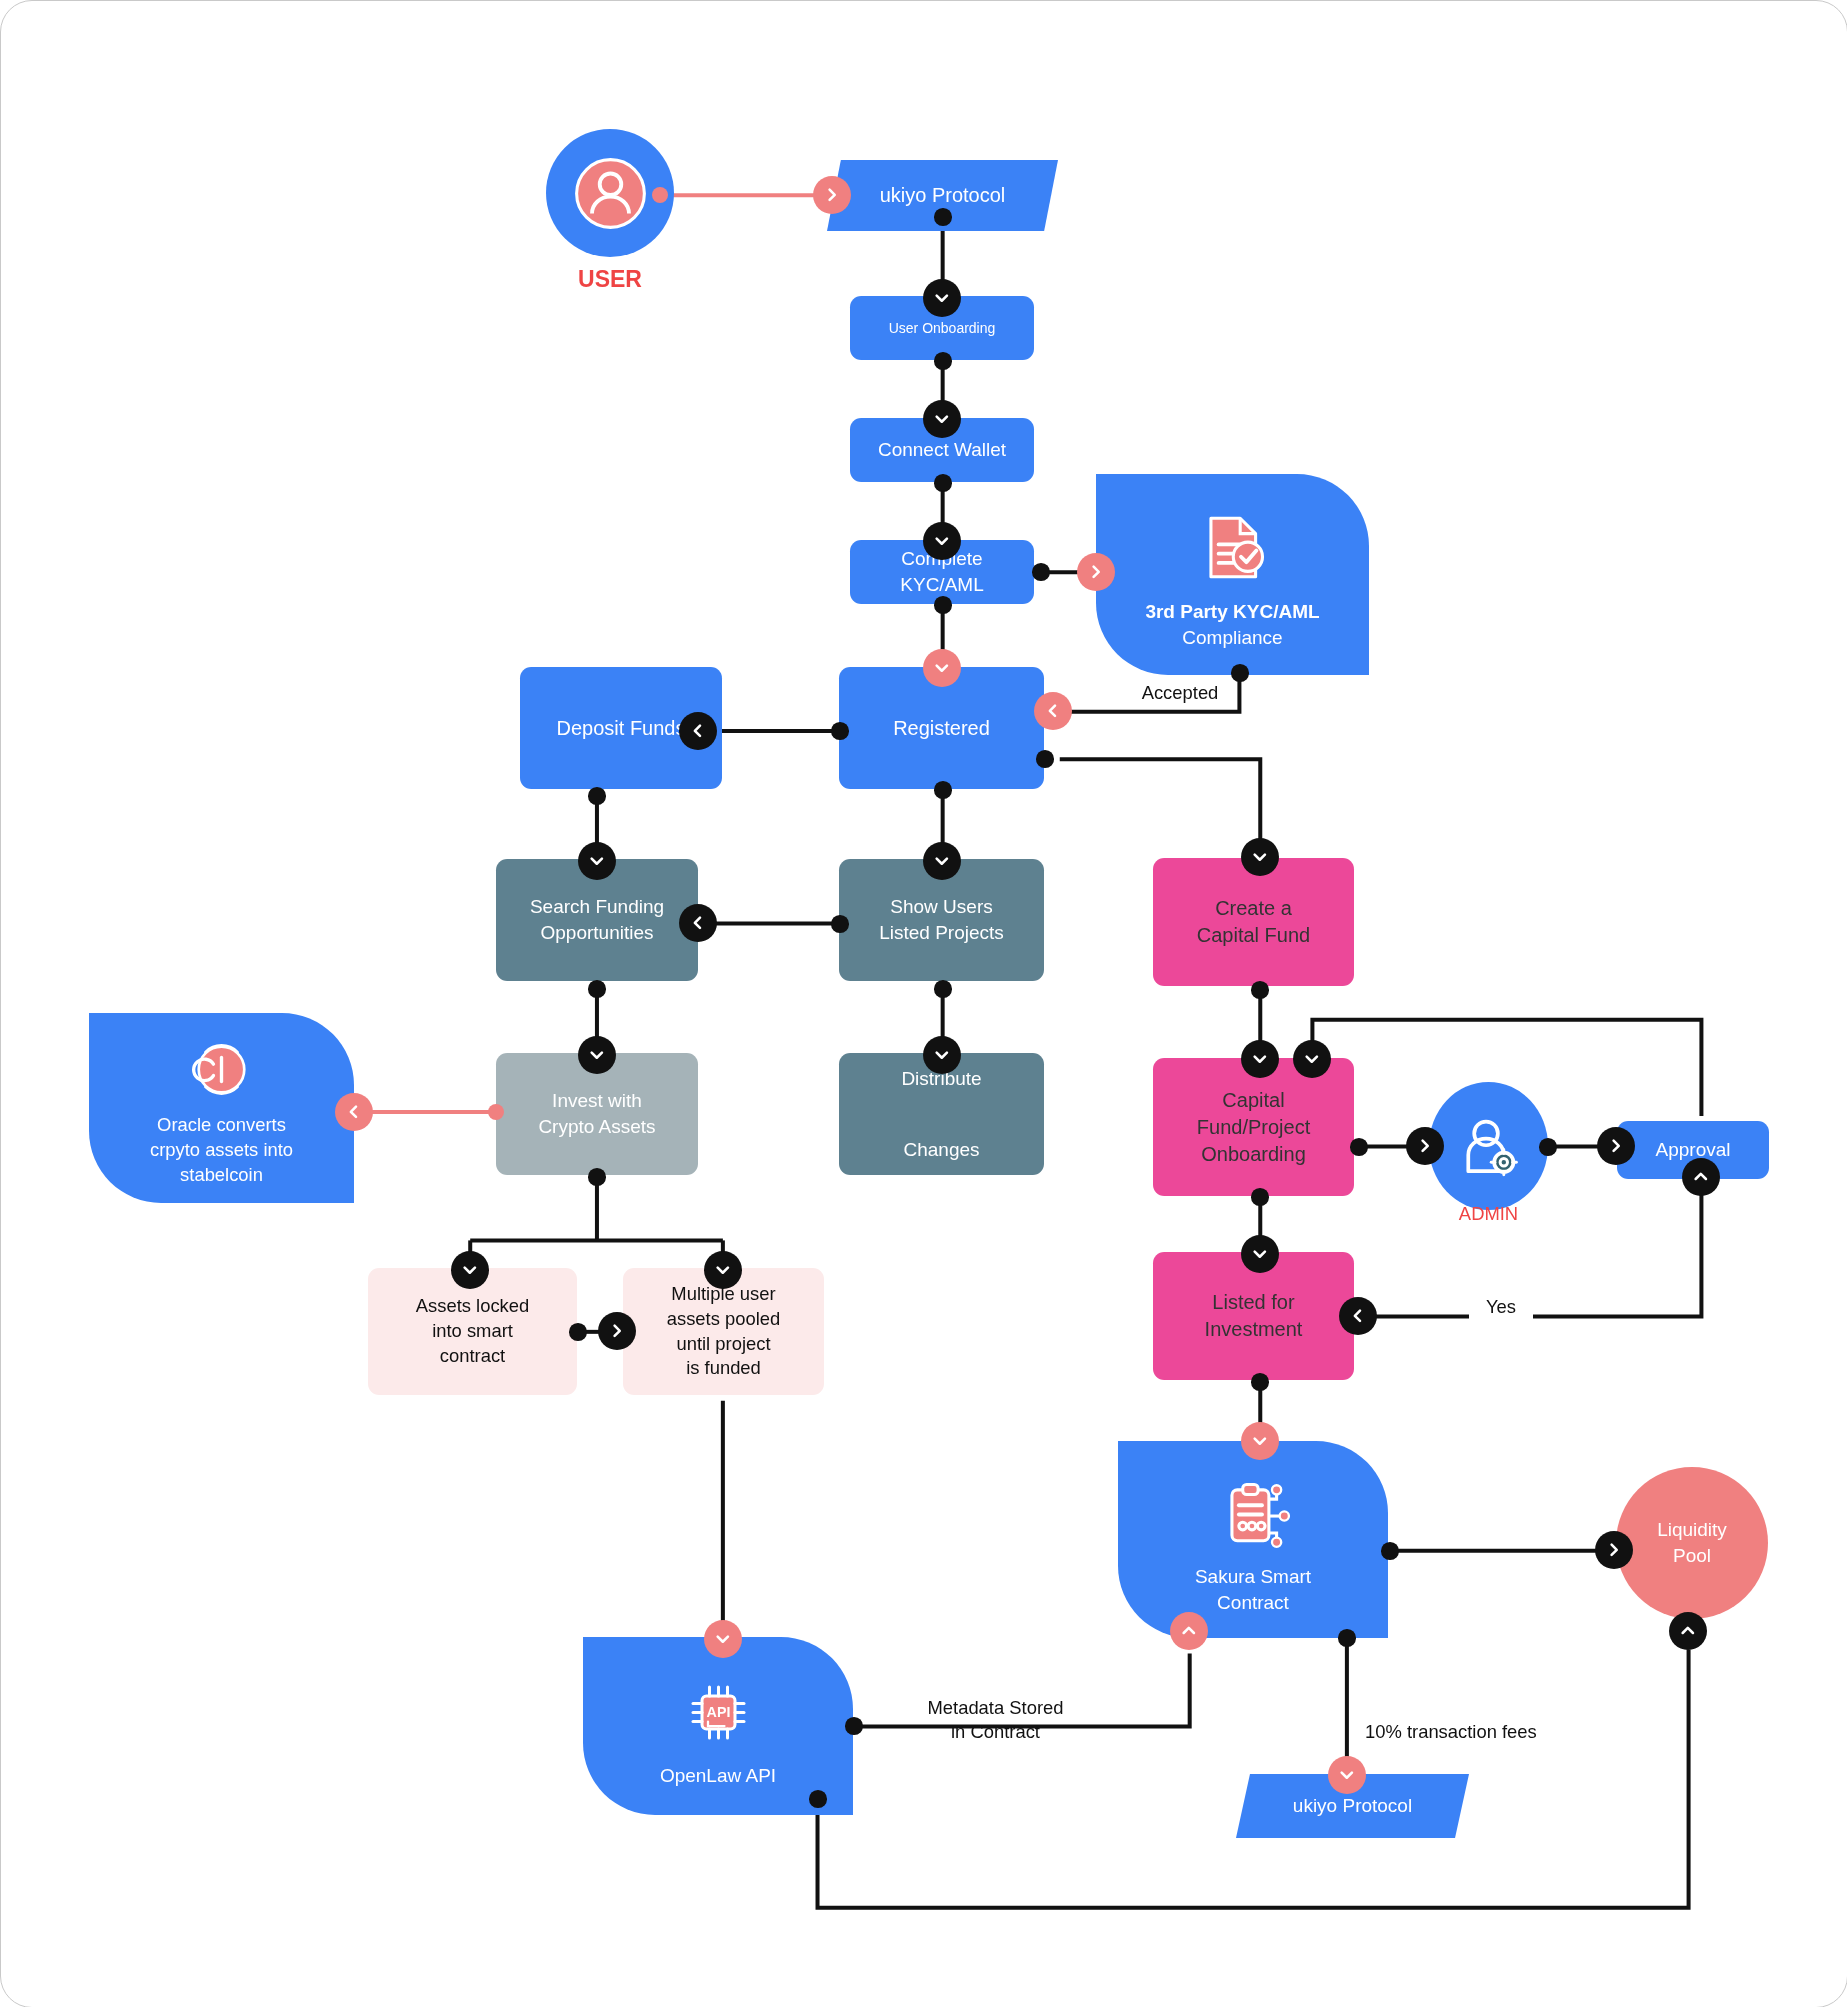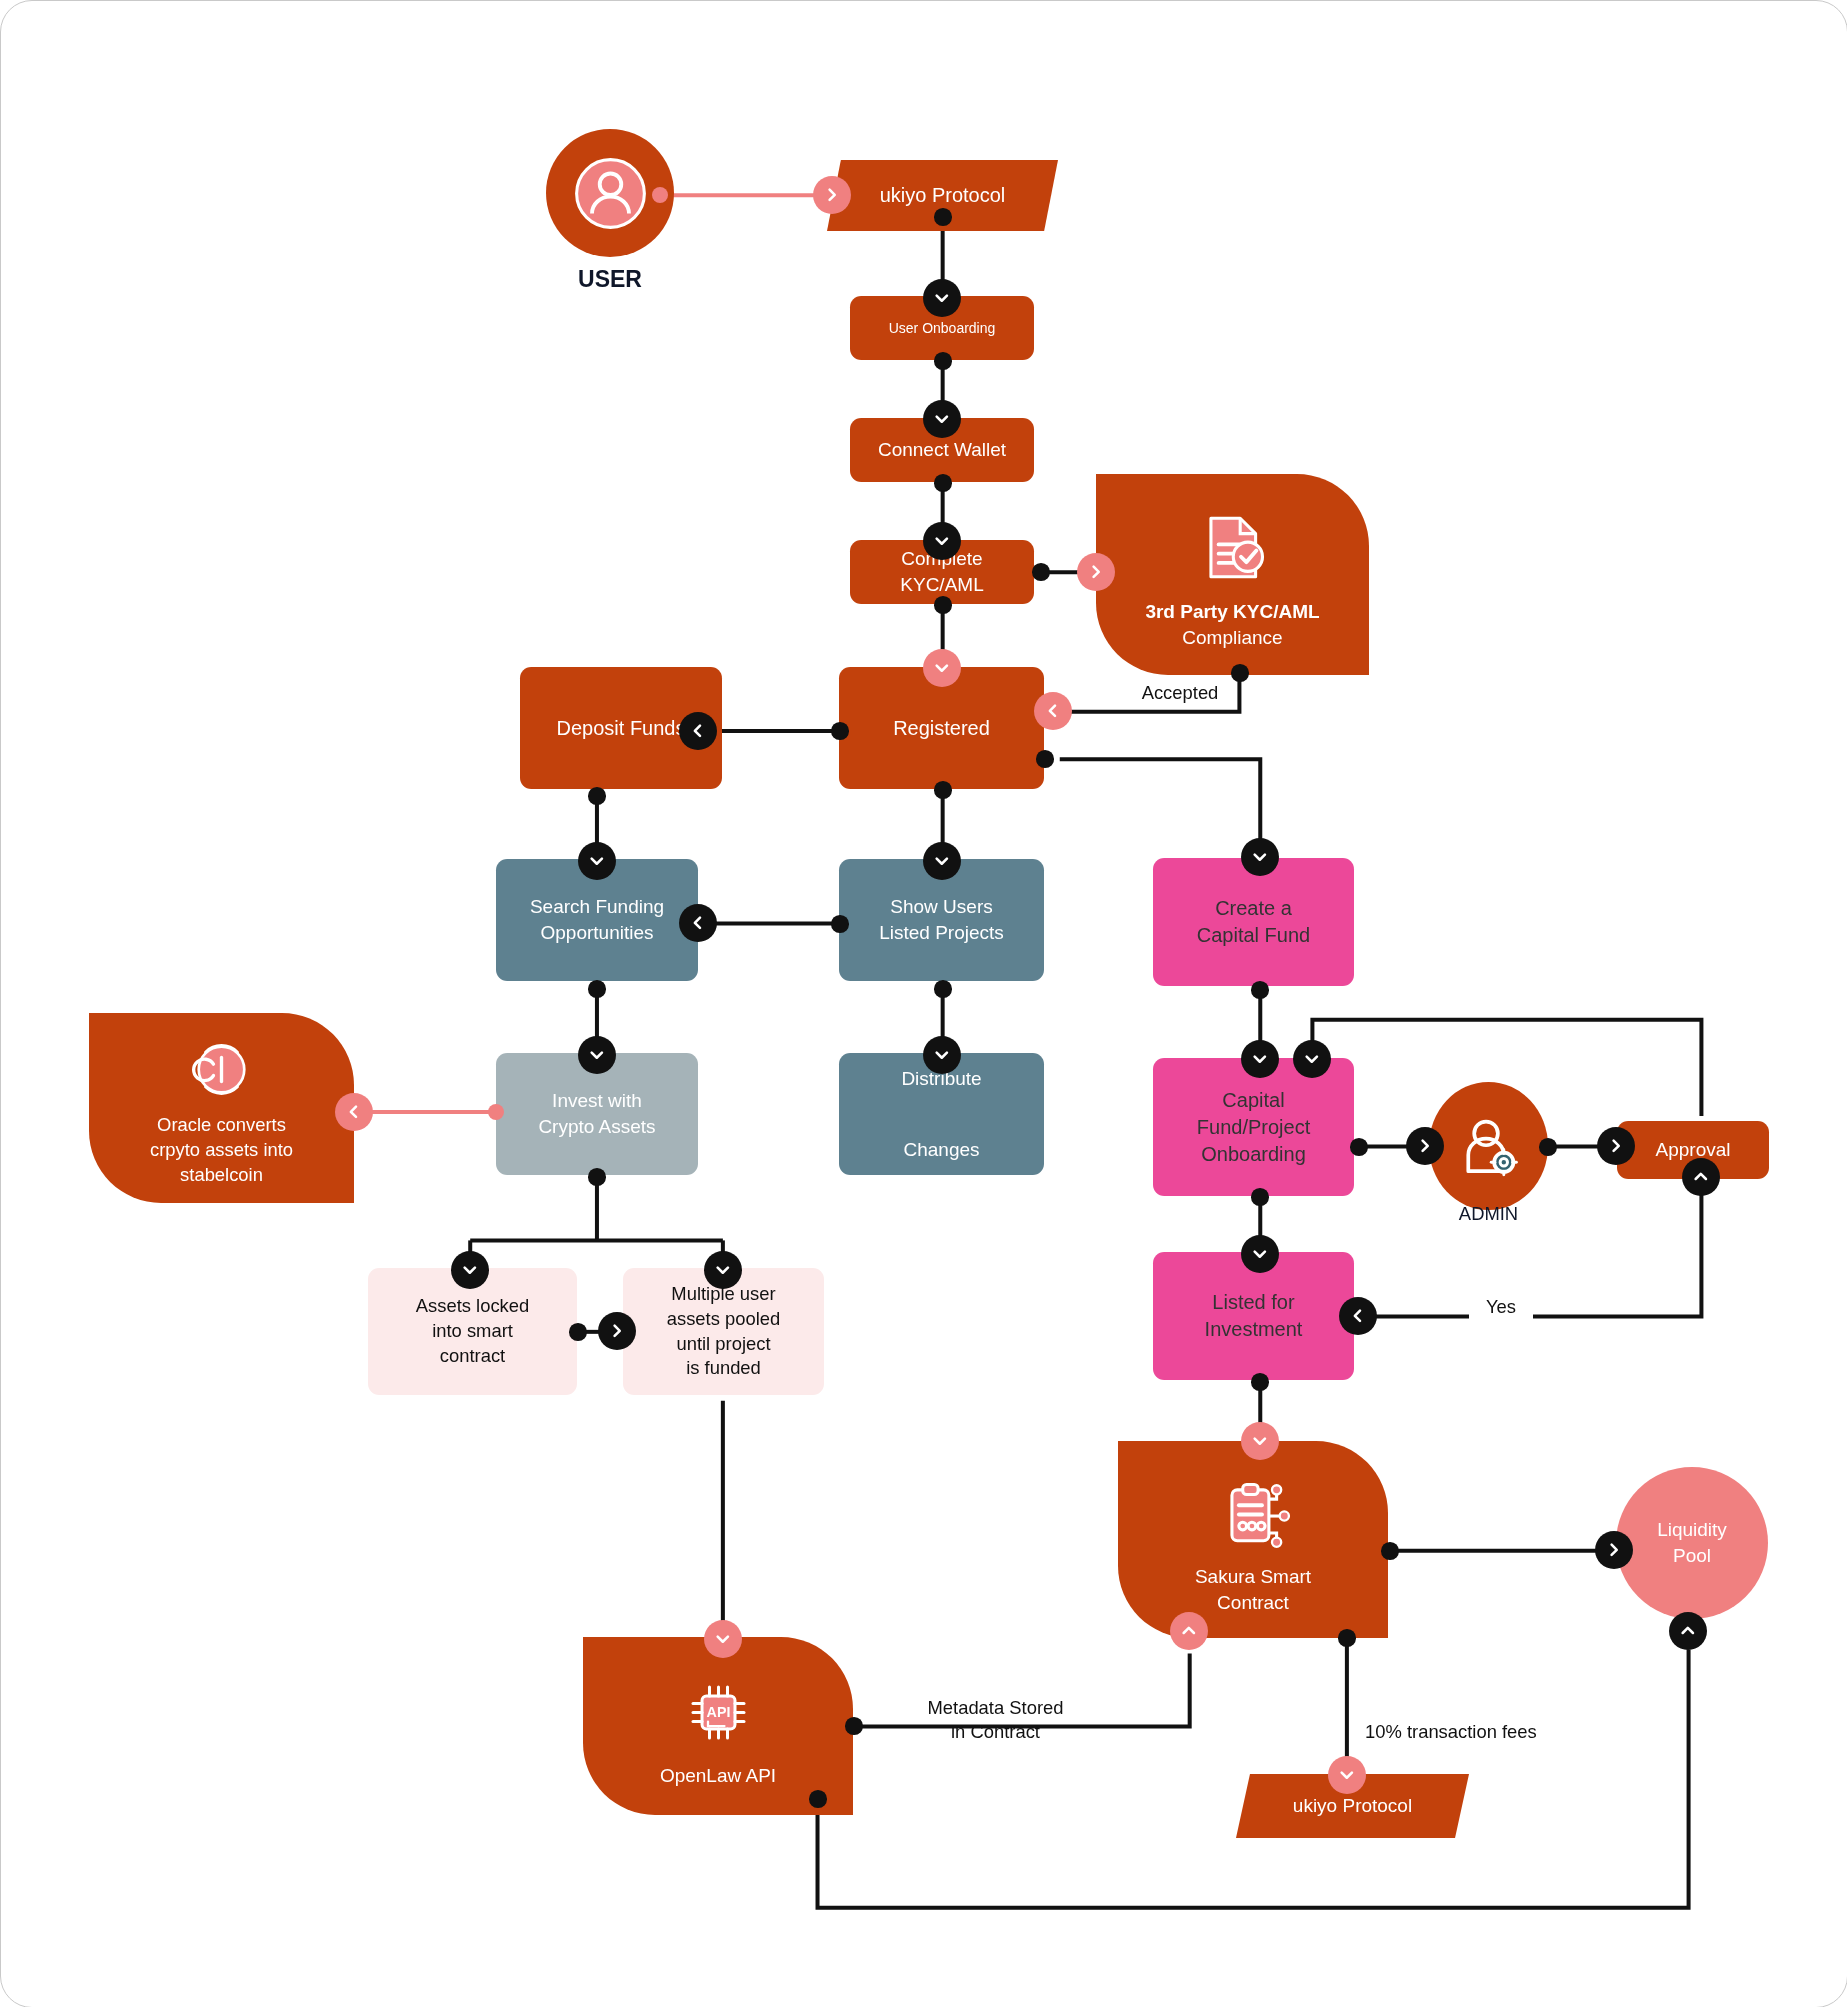--- a/index.html
+++ b/index.html
@@ -12,33 +12,33 @@
     border-radius:32px;
     box-sizing:border-box;
     overflow:hidden;
   }
   svg.wires{position:absolute;left:0;top:0;width:1848px;height:2008px;pointer-events:none;}
   .node{position:absolute;box-sizing:border-box;display:flex;flex-direction:column;
         align-items:center;justify-content:center;text-align:center;line-height:1.35;}
   .node .lbl{display:block;width:100%;padding:0 8px;box-sizing:border-box;}
 
   
-  .dark   {background:#c2410c;color:#ffffff;}
+  .dark   {background:#3b82f6;color:#ffffff;}
   .mid    {background:#5e8190;color:#ffffff;}
   .light  {background:#a5b3b8;color:#ffffff;}
   .grey   {background:#ec4899;color:#333333;}
   .pink   {background:#fceaea;color:#111111;}
   .coral  {background:#f08080;color:#ffffff;}
 
   .rrect{border-radius:11.2px;}
   .leaf{border-radius:0 72px 0 72px;}      
   .circle{border-radius:50%;}
   .para{clip-path:polygon(6% 0,100% 0,94% 100%,0 100%);}
 
-  .caption{position:absolute;text-align:center;font-weight:bold;color:#0f172a;}
+  .caption{position:absolute;text-align:center;font-weight:bold;color:#ef4444;}
   .edgelabel{position:absolute;text-align:center;color:#111;background:transparent;
              line-height:1.3;}
 
   
   .dot{position:absolute;border-radius:50%;background:#111;}
   .chev{position:absolute;display:flex;align-items:center;justify-content:center;
         border-radius:50%;color:#fff;font-weight:bold;}
   .chev.blk{background:#111;}
   .chev.red{background:#f08080;}
   .chev svg{display:block;}

